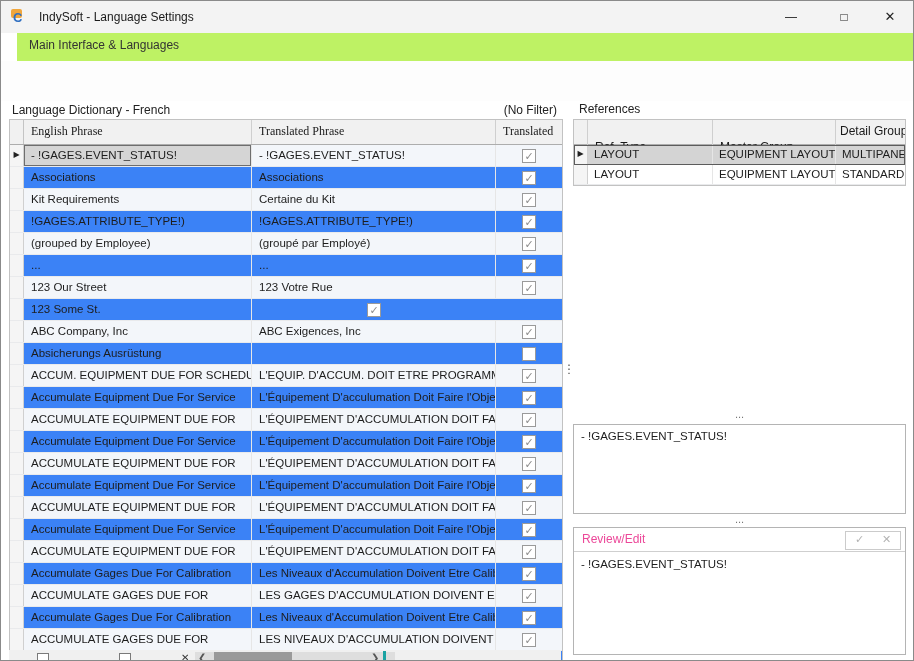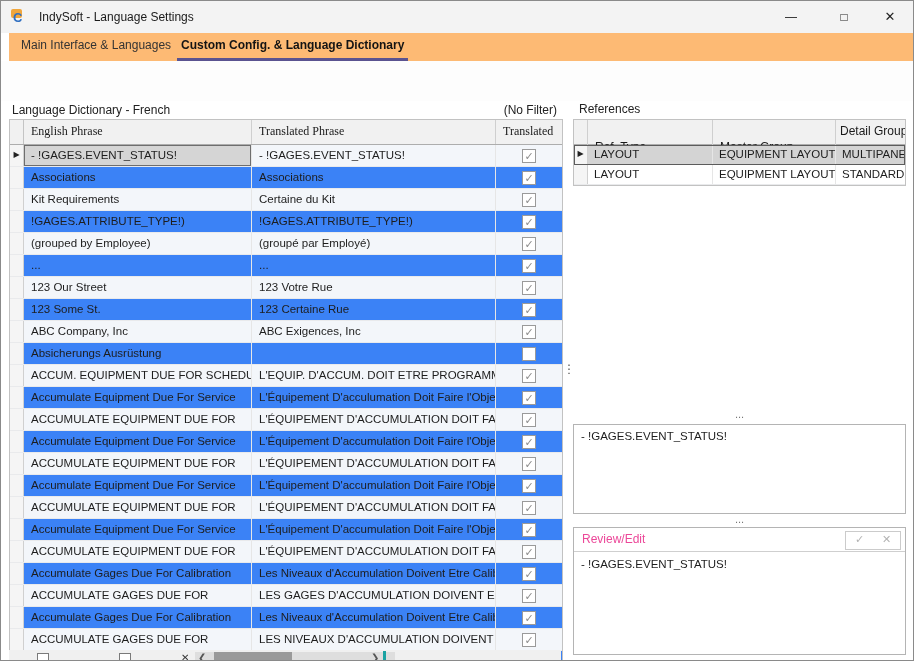--- a/index.html
+++ b/index.html
@@ -8,21 +8,21 @@
   .titlebar{position:absolute;left:0;top:0;right:0;height:32px;background:#f3f3f3;}
   .appicon{position:absolute;left:10px;top:8px;width:18px;height:17px;}
   .appicon .blk{position:absolute;left:0;top:0;width:11px;height:9px;background:#f0a63c;border-radius:2px;}
   .appicon .cc{position:absolute;left:2px;top:1px;width:16px;height:16px;color:#2f6fc1;font-weight:bold;font-size:13px;line-height:16px;}
   .wtitle{position:absolute;left:38px;top:0;height:32px;line-height:32px;font-size:12px;color:#1a1a1a;}
   .winbtn{position:absolute;top:0;height:32px;width:46px;text-align:center;line-height:32px;color:#222;}
   .btn-min{left:767px;font-size:12px;}
   .btn-max{left:820px;font-size:12px;}
   .btn-close{left:866px;font-size:13px;}
   
-  .tabstrip{position:absolute;left:8px;top:32px;right:0;height:28px;background:#fdba74;}
+  .tabstrip{position:absolute;left:16px;top:32px;right:0;height:28px;background:#bef264;}
   .tab{position:absolute;top:0;height:25px;line-height:25px;font-size:12px;color:#333;padding:0 4px;white-space:nowrap;}
   .tab1{left:8px;}
   .tab2{left:168px;font-weight:bold;color:#141414;border-bottom:3px solid #5a5390;}
   
   .toolbar{position:absolute;left:0;top:60px;right:0;height:40px;background:#fdfdfd;}
   .tbicon{position:absolute;top:73px;width:20px;height:20px;}
   .tbicon svg{display:block;}
   .tb-sep{position:absolute;top:73px;width:1px;height:20px;background:#dcdcdc;}
   .dd-caret{position:absolute;left:29px;top:69px;width:0;height:0;border-left:4px solid transparent;border-right:4px solid transparent;border-top:5px solid #222;}
   .greensq{position:absolute;left:78px;top:75px;width:13px;height:16px;border:1px solid #2f7f42;}
@@ -89,21 +89,20 @@
       <span class="cc">C</span>
     </div>
     <div class="wtitle">IndySoft - Language Settings</div>
     <div class="winbtn btn-min">—</div>
     <div class="winbtn btn-max">□</div>
     <div class="winbtn btn-close">✕</div>
   </div>
 
   <div class="tabstrip">
     <div class="tab tab1">Main Interface &amp; Languages</div>
-    <div class="tab tab2 accent-underline" style="border-bottom-color: rgb(90, 83, 144);">Custom Config. &amp; Language Dictionary</div>
   </div>
 
   <div class="toolbar">
     <div class="tbicon" style="left:13px">
       <svg width="20" height="20" viewBox="0 0 24 24">
           <circle cx="12" cy="13" r="8.5" fill="none" stroke="#3c3c3c" stroke-width="1.6"></circle>
           <path d="M12 9v8M8 13h8" stroke="#3c3c3c" stroke-width="1.6" fill="none"></path>
         </svg>
     </div>
     <div class="dd-caret"></div>
@@ -230,21 +229,20 @@
           <div class="dcell ind"></div>
           <div class="dcell">123 Our Street</div>
           <div class="dcell">123 Votre Rue</div>
           <div class="dcell chk" style="border-right: none;">
             <span class="cbox">✓</span>
           </div>
         </div>
         <div class="drow">
           <div class="dcell ind"></div>
           <div class="dcell">123 Some St.</div>
-          <div class="dcell">123 Certaine Rue</div>
           <div class="dcell chk" style="border-right: none;">
             <span class="cbox">✓</span>
           </div>
         </div>
         <div class="drow alt">
           <div class="dcell ind"></div>
           <div class="dcell">ABC  Company, Inc</div>
           <div class="dcell">ABC Exigences, Inc</div>
           <div class="dcell chk" style="border-right: none;">
             <span class="cbox">✓</span>

